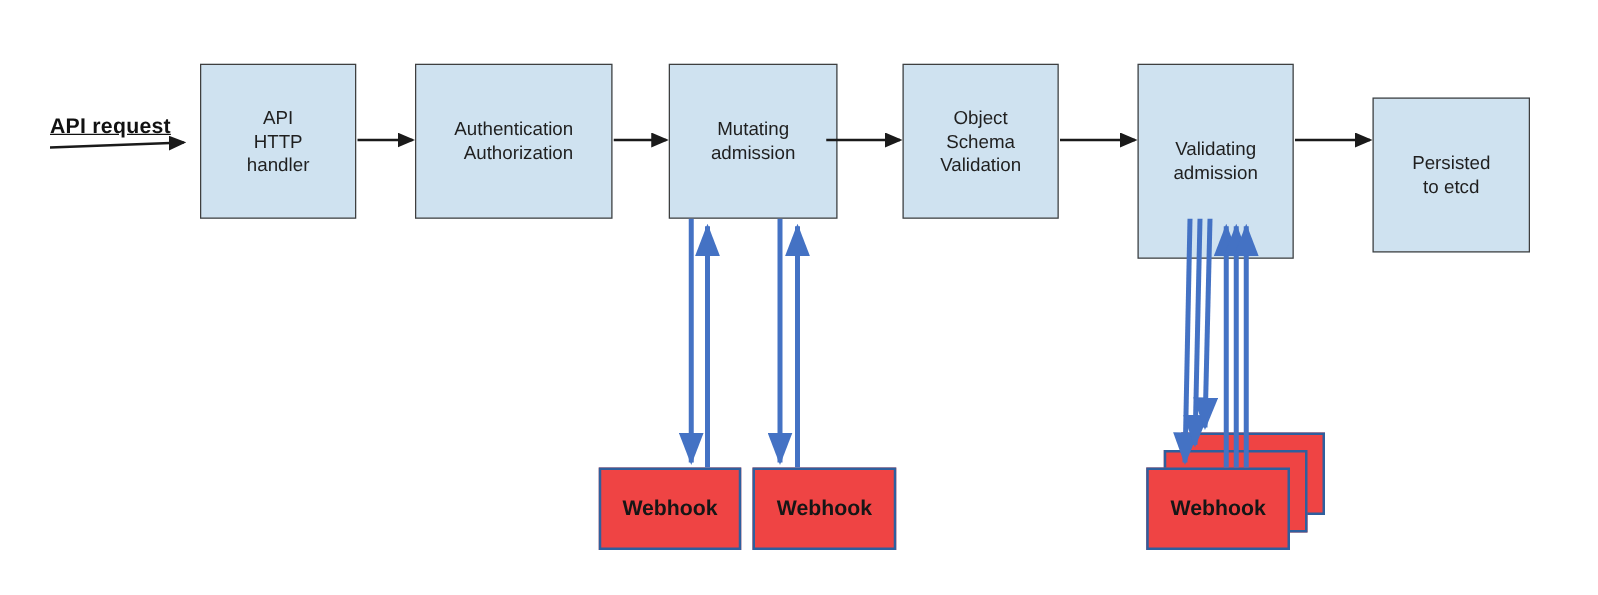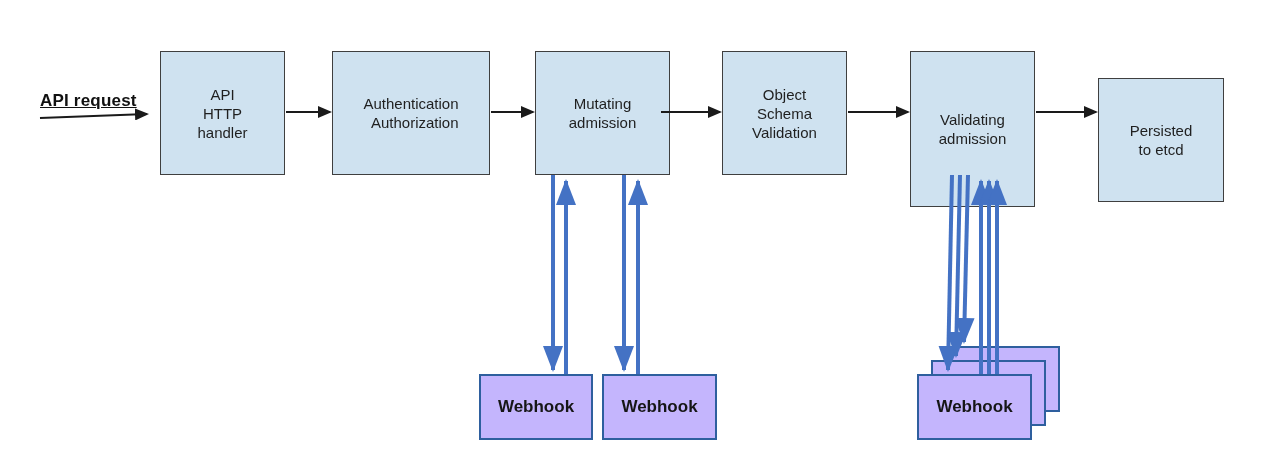--- a/index.html
+++ b/index.html
@@ -31,21 +31,21 @@
   }
   .node .lbl {
     white-space: pre-line;
     font-size: 15px;
     line-height: 19px;
     color: #1f1f1f;
   }
   .webhook {
     position: absolute;
     box-sizing: border-box;
-    background: #c4b5fd;
+    background: #ef4444;
     border: 2px solid #2e5f9e;
     display: flex;
     align-items: center;
     justify-content: center;
     text-align: center;
     z-index: 1;
   }
   .webhook .lbl {
     font-size: 17px;
     font-weight: 600;

